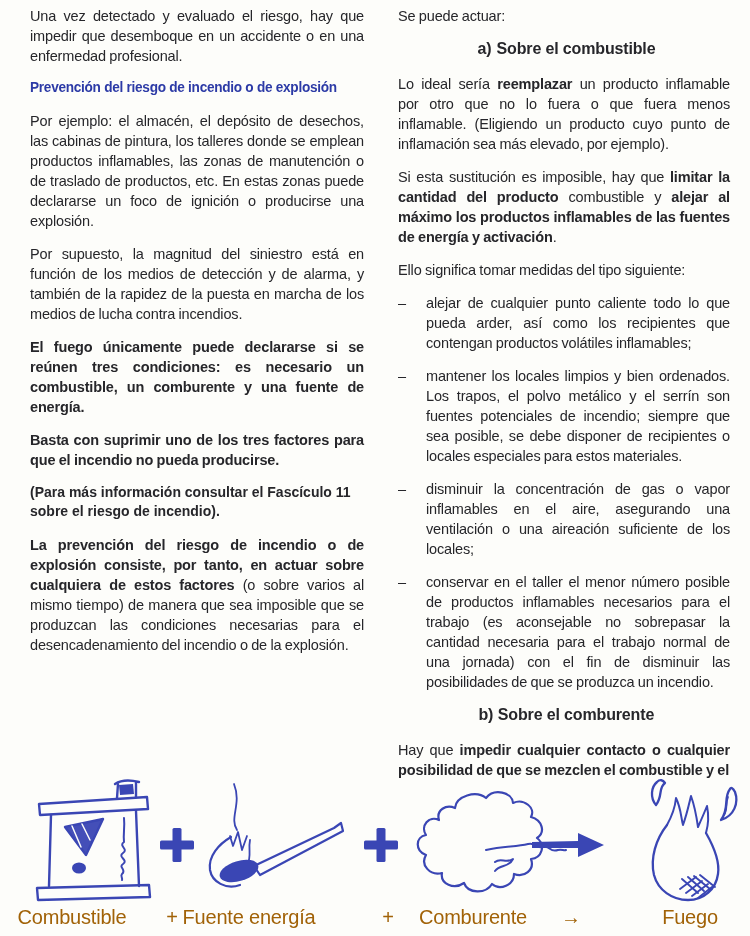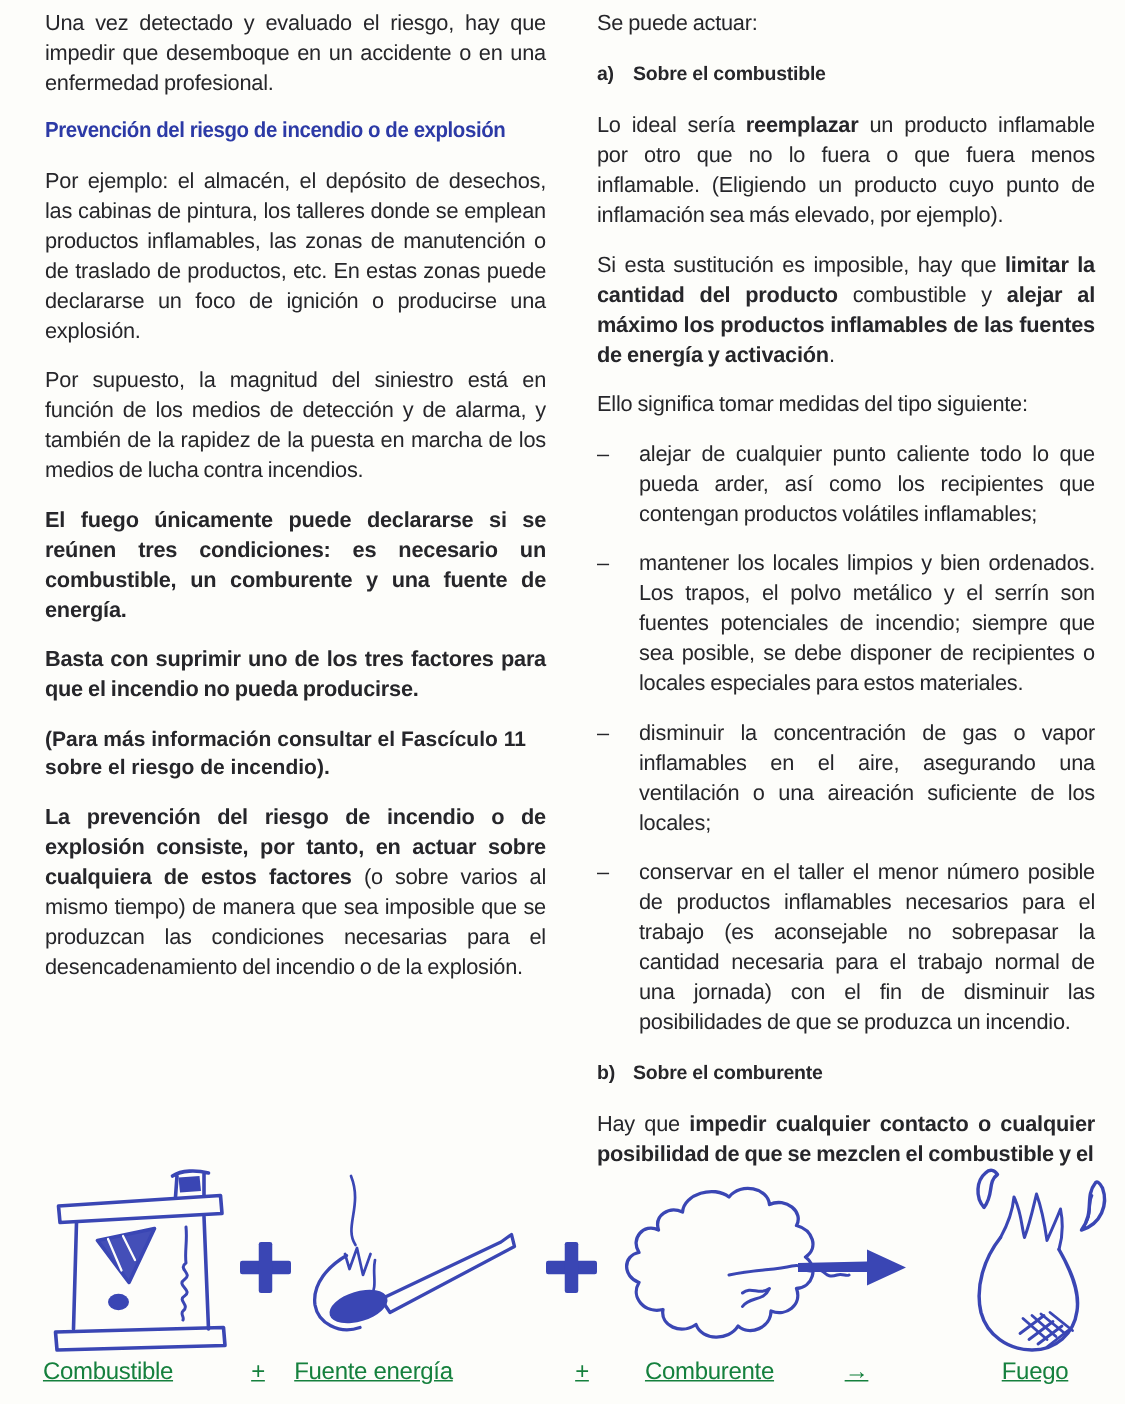--- a/index.html
+++ b/index.html
@@ -27,39 +27,39 @@
     margin:4px 0 14px 0;
   }
   .section-heading{
     color:#2c3aa6;font-weight:700;
     font-size:14.5px;letter-spacing:-0.3px;
     white-space:nowrap;
     transform:scaleX(0.94);transform-origin:left center;
     margin:6px 0 16px 0;
   }
   .sub-heading{
-    font-weight:700;font-size:13px;line-height:20px;
-    margin:4px 0 15px 0;letter-spacing:-0.15px;
+    font-weight:700;font-size:16px;line-height:20px;
+    margin:4px 0 15px 0;letter-spacing:-0.15px;text-align:center;
   }
   .sub-heading .marker{display:inline-block;width:24px;}
   .bullet{display:flex;margin:0 0 13px 0;}
   .bullet .dash{
     flex:0 0 28px;font-size:14.5px;line-height:20px;color:#26262a;
   }
   .bullet .btext{
     flex:1;font-size:14.5px;line-height:20px;text-align:justify;
     letter-spacing:-0.15px;word-spacing:-0.5px;
   }
   .diagram{position:absolute;left:0;top:0;width:750px;height:936px;pointer-events:none;}
   .diagram > *{position:absolute;}
   .sketch{stroke:#3a46b4;fill:none;stroke-linecap:round;stroke-linejoin:round;}
   .dlabel{
     position:absolute;top:906px;
     transform:translateX(-50%);
-    font-size:16px;color:#15803d;letter-spacing:-0.2px;white-space:nowrap;text-decoration:underline;
+    font-size:20px;color:#a16207;letter-spacing:-0.2px;white-space:nowrap;
   }
 </style>
 </head>
 <body>
 
 <div class="page">
 
   <div class="col col-left">
     <p class="para"><span>Una vez detectado y evaluado el riesgo, hay que impedir que desemboque en un accidente o en una enfermedad profesional.</span></p>
     <h2 class="section-heading">Prevención del riesgo de incendio o de explosión</h2>

